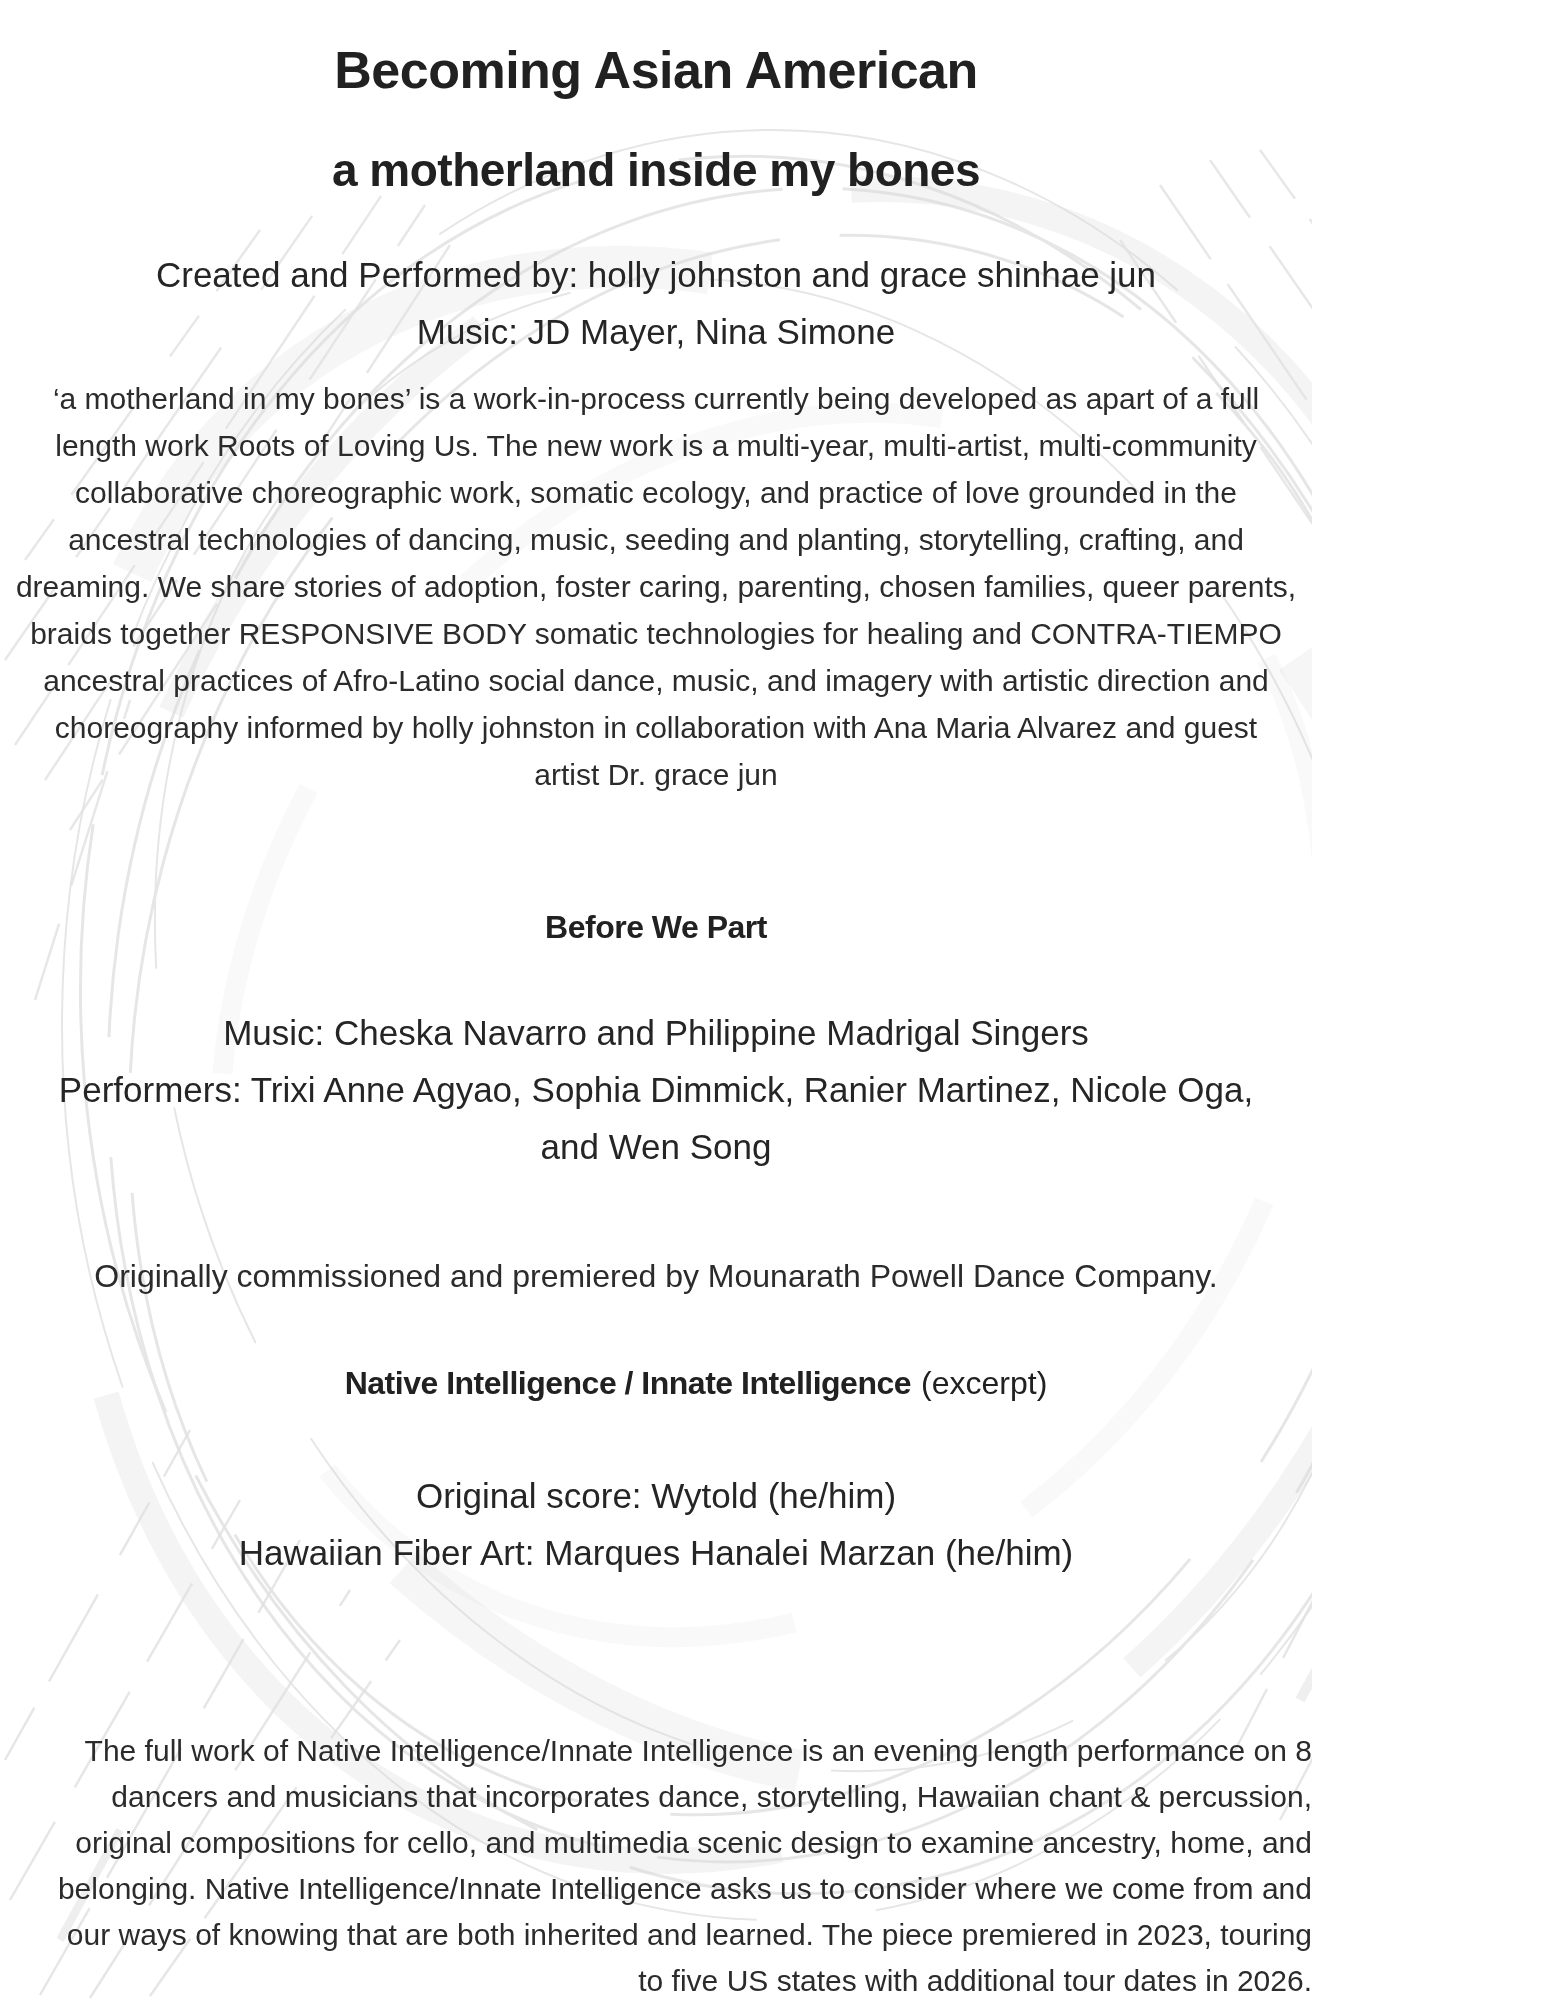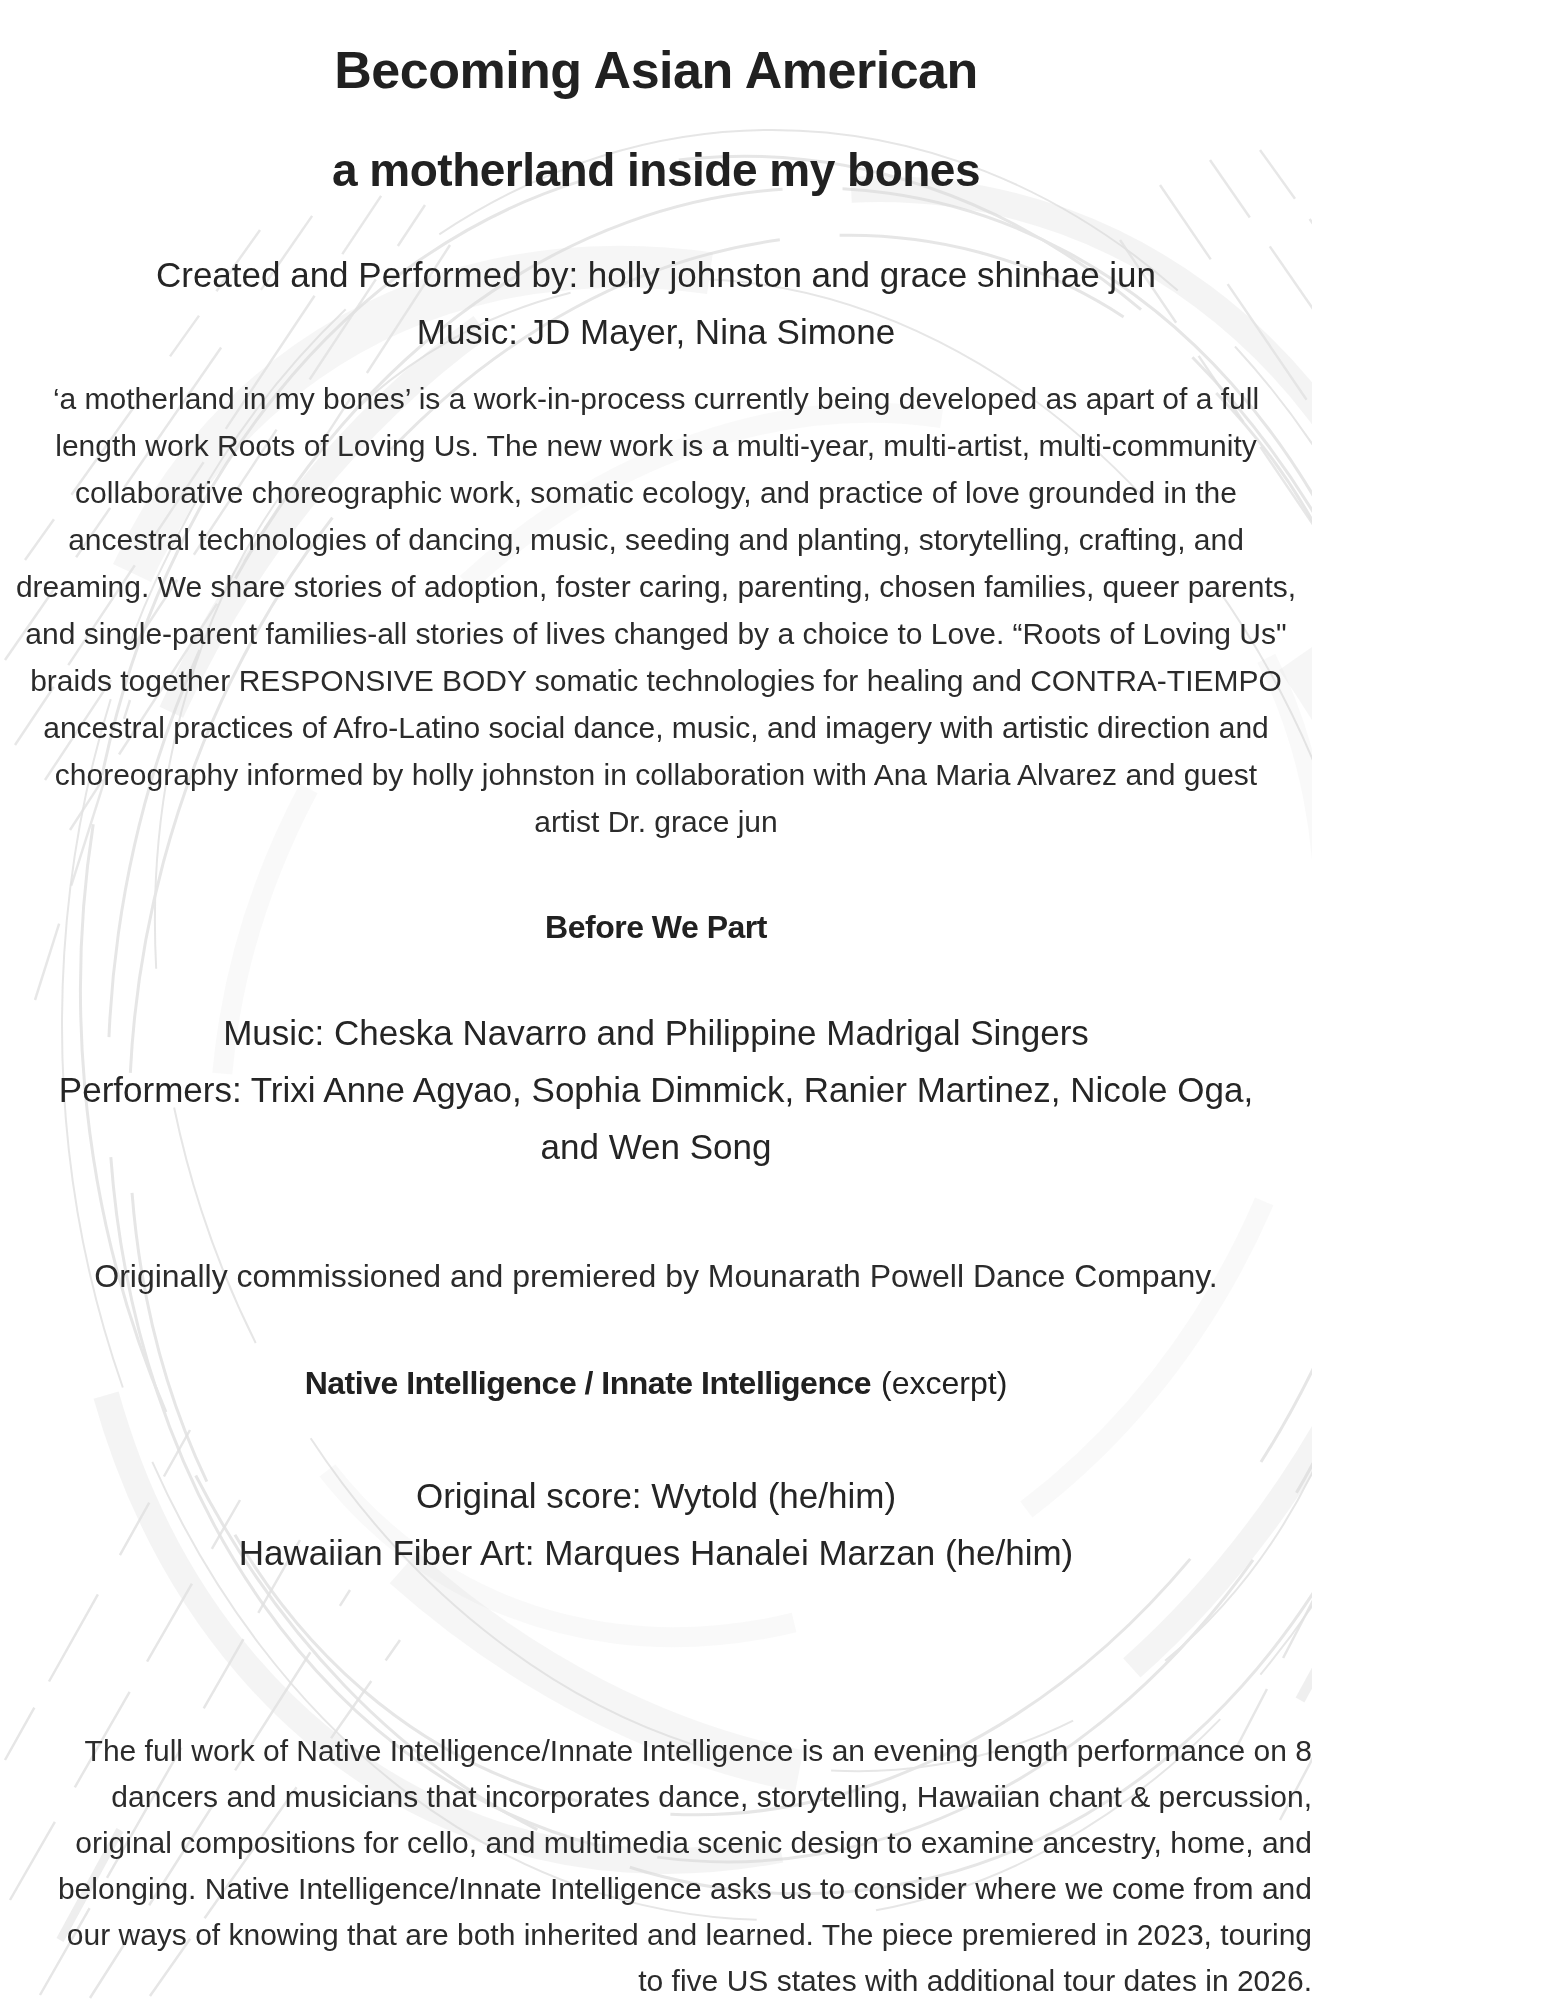--- a/index.html
+++ b/index.html
@@ -29,21 +29,21 @@
   .t1   { top: 38px;   font-size: 52px; font-weight: 700; line-height: 64px; letter-spacing: -0.5px; }
   .t2   { top: 140px;  font-size: 46px; font-weight: 700; line-height: 60px; letter-spacing: -0.5px; }
   .credits { font-size: 35px; font-weight: 400; line-height: 57px; color: #252525; }
   .c1   { top: 246px; }
   .para { font-size: 30px; font-weight: 400; color: #2b2b2b; }
   .p1   { top: 375px;  line-height: 47px; }
   .h-section { font-size: 32px; font-weight: 700; line-height: 62px; letter-spacing: -0.5px; }
   .bwp  { top: 896px; }
   .c2   { top: 1004px; }
   .note { top: 1254px; font-size: 32px; line-height: 44px; color: #2b2b2b; }
-  .ni   { top: 1352px; }
+  .ni   { top: 1352px; padding-left: 40px; }
   .ni .suffix { font-weight: 400; margin-left: 10px; letter-spacing: 0; }
   .c3   { top: 1467px; }
   .p2   { top: 1728px; line-height: 46px; text-align: right; }
 </style>
 </head>
 <body>
 
 <div class="page">
 
   <svg class="bg" viewBox="0 0 1545 2000" xmlns="http://www.w3.org/2000/svg">
@@ -106,21 +106,20 @@
     <div>Created and Performed by: holly johnston and grace shinhae jun</div>
     <div>Music: JD Mayer, Nina Simone</div>
   </div>
 
   <div class="block para p1">
     <div>‘a motherland in my bones’ is a work-in-process currently being developed as apart of a full</div>
     <div>length work Roots of Loving Us. The new work is a multi-year, multi-artist, multi-community</div>
     <div>collaborative choreographic work, somatic ecology, and practice of love grounded in the</div>
     <div>ancestral technologies of dancing, music, seeding and planting, storytelling, crafting, and</div>
     <div>dreaming. We share stories of adoption, foster caring, parenting, chosen families, queer parents,</div>
-    <div>and single-parent families-all stories of lives changed by a choice to Love. “Roots of Loving Us"</div>
     <div>braids together RESPONSIVE BODY somatic technologies for healing and CONTRA-TIEMPO</div>
     <div>ancestral practices of Afro-Latino social dance, music, and imagery with artistic direction and</div>
     <div>choreography informed by holly johnston in collaboration with Ana Maria Alvarez and guest</div>
     <div>artist Dr. grace jun</div>
   </div>
 
   <h2 class="block h-section bwp">Before We Part</h2>
 
   <div class="block credits c2">
     <div>Music: Cheska Navarro and Philippine Madrigal Singers</div>

